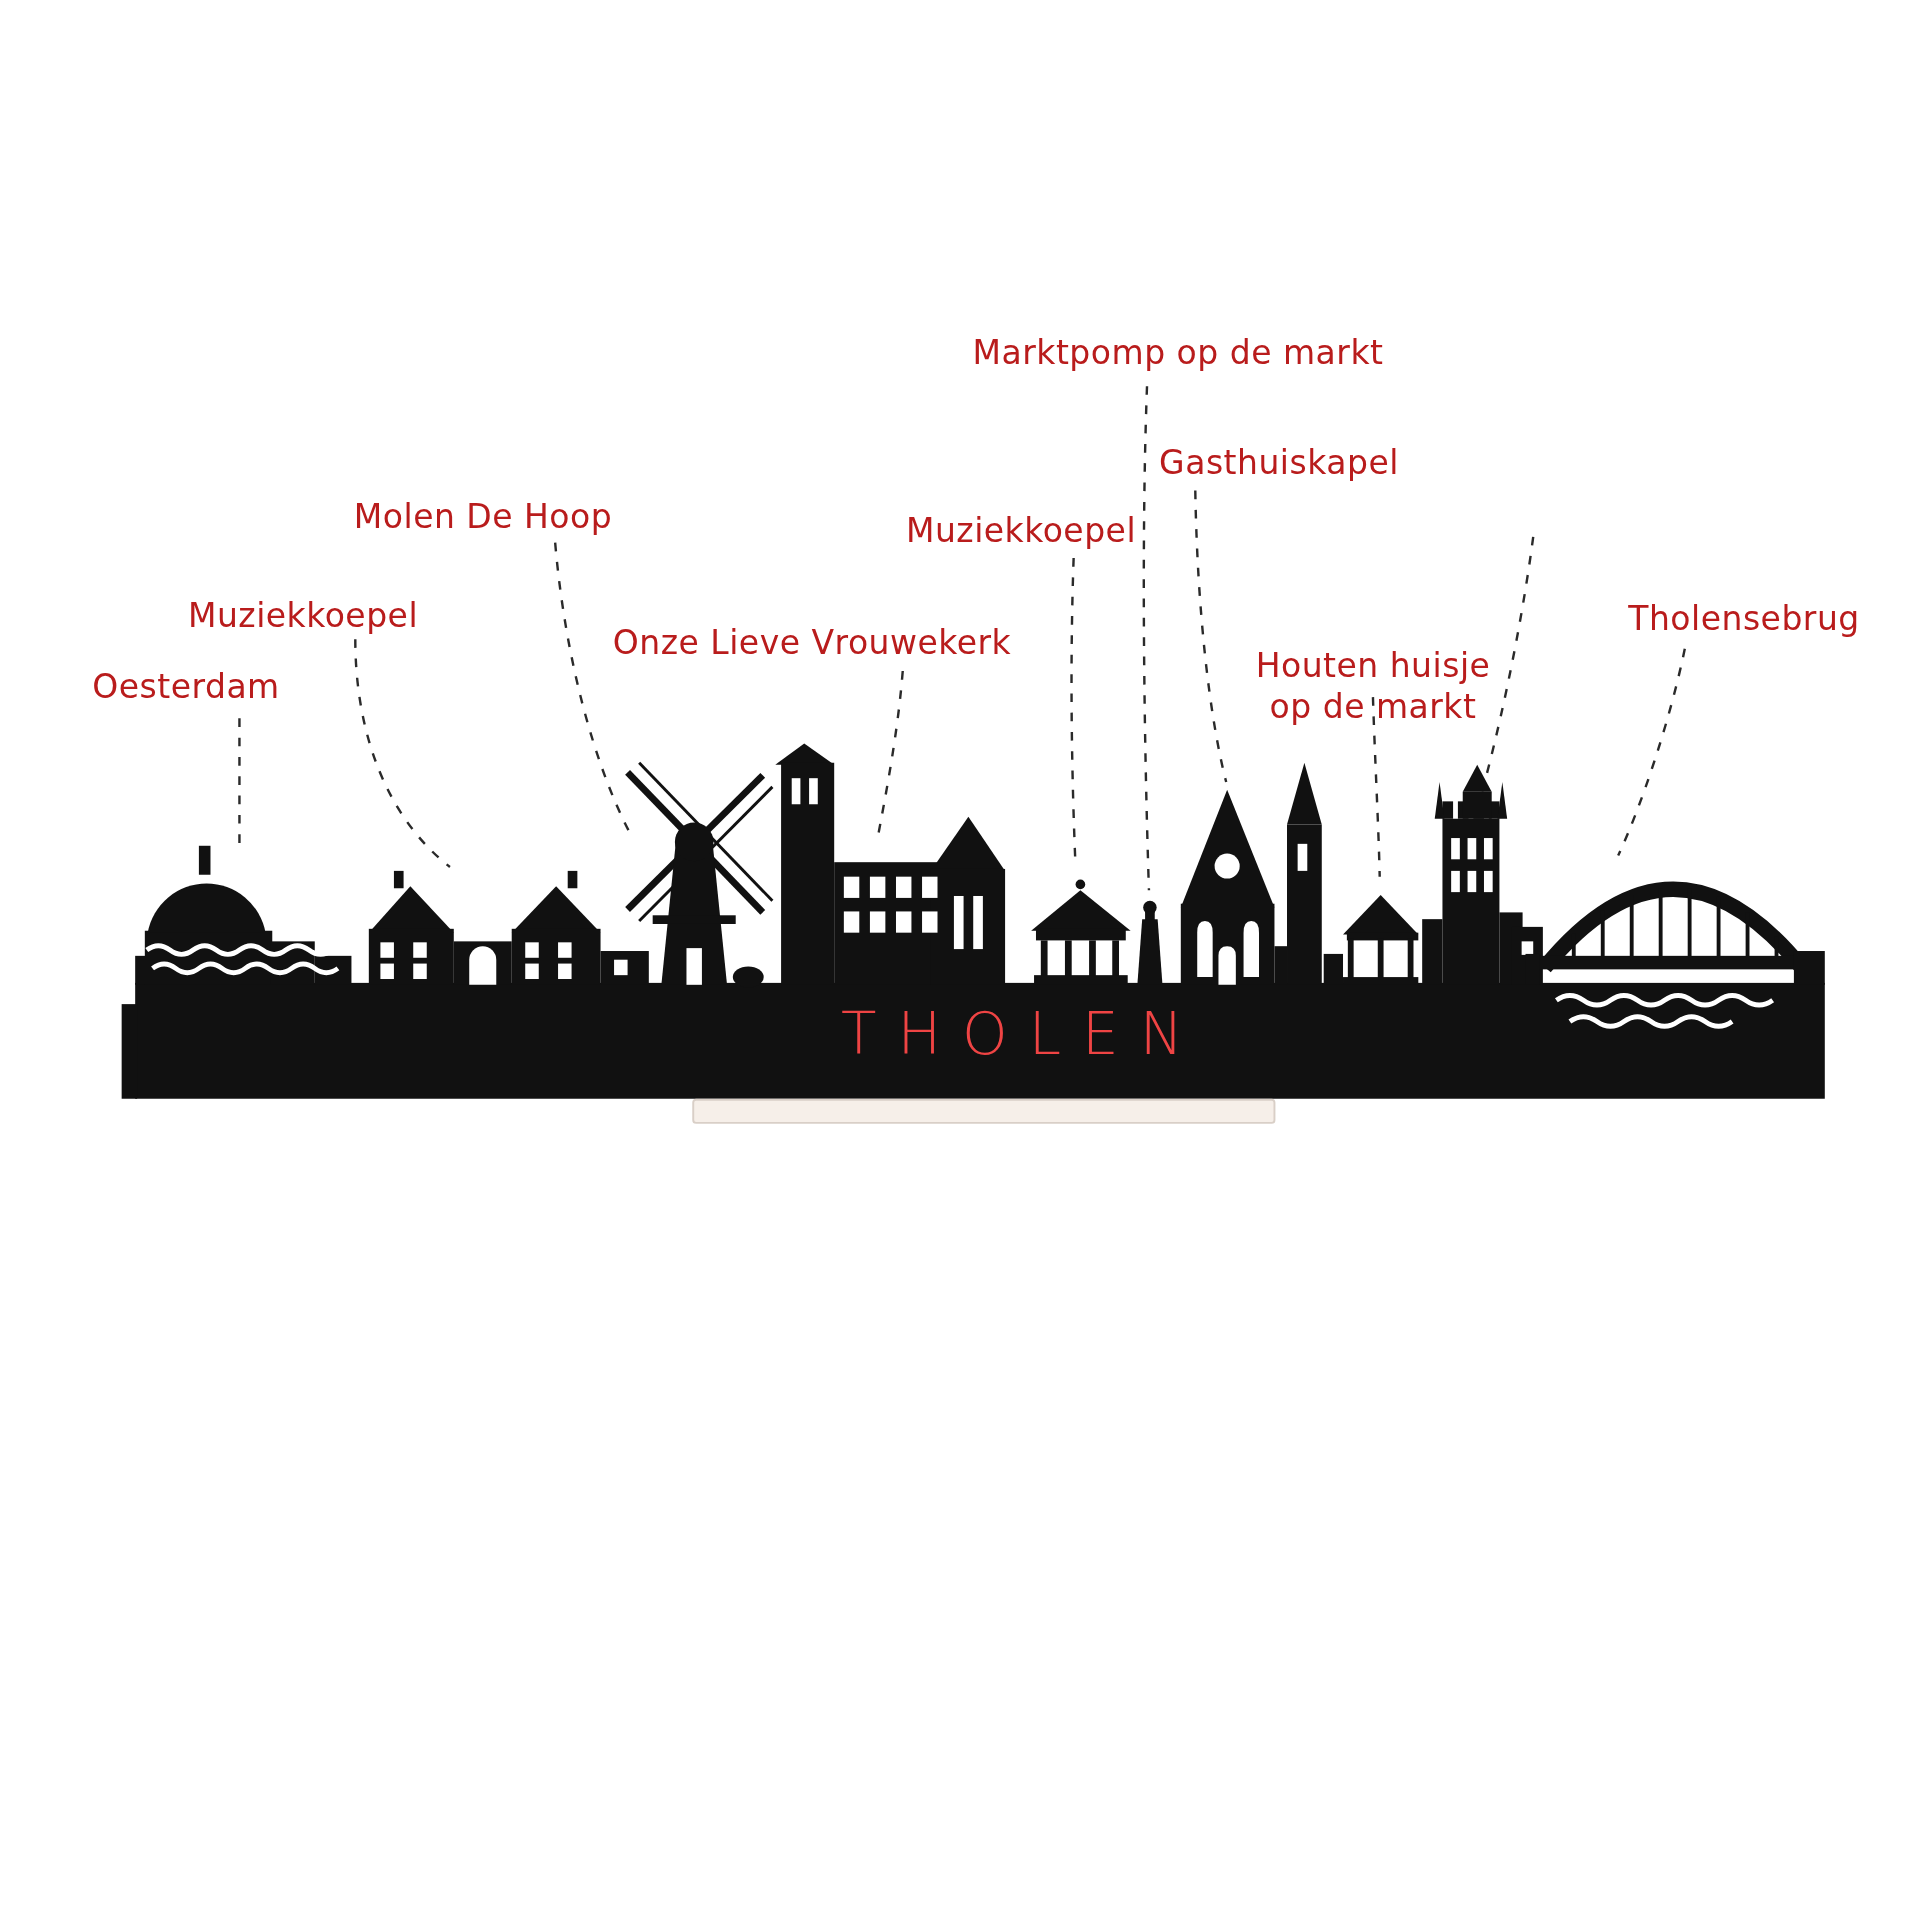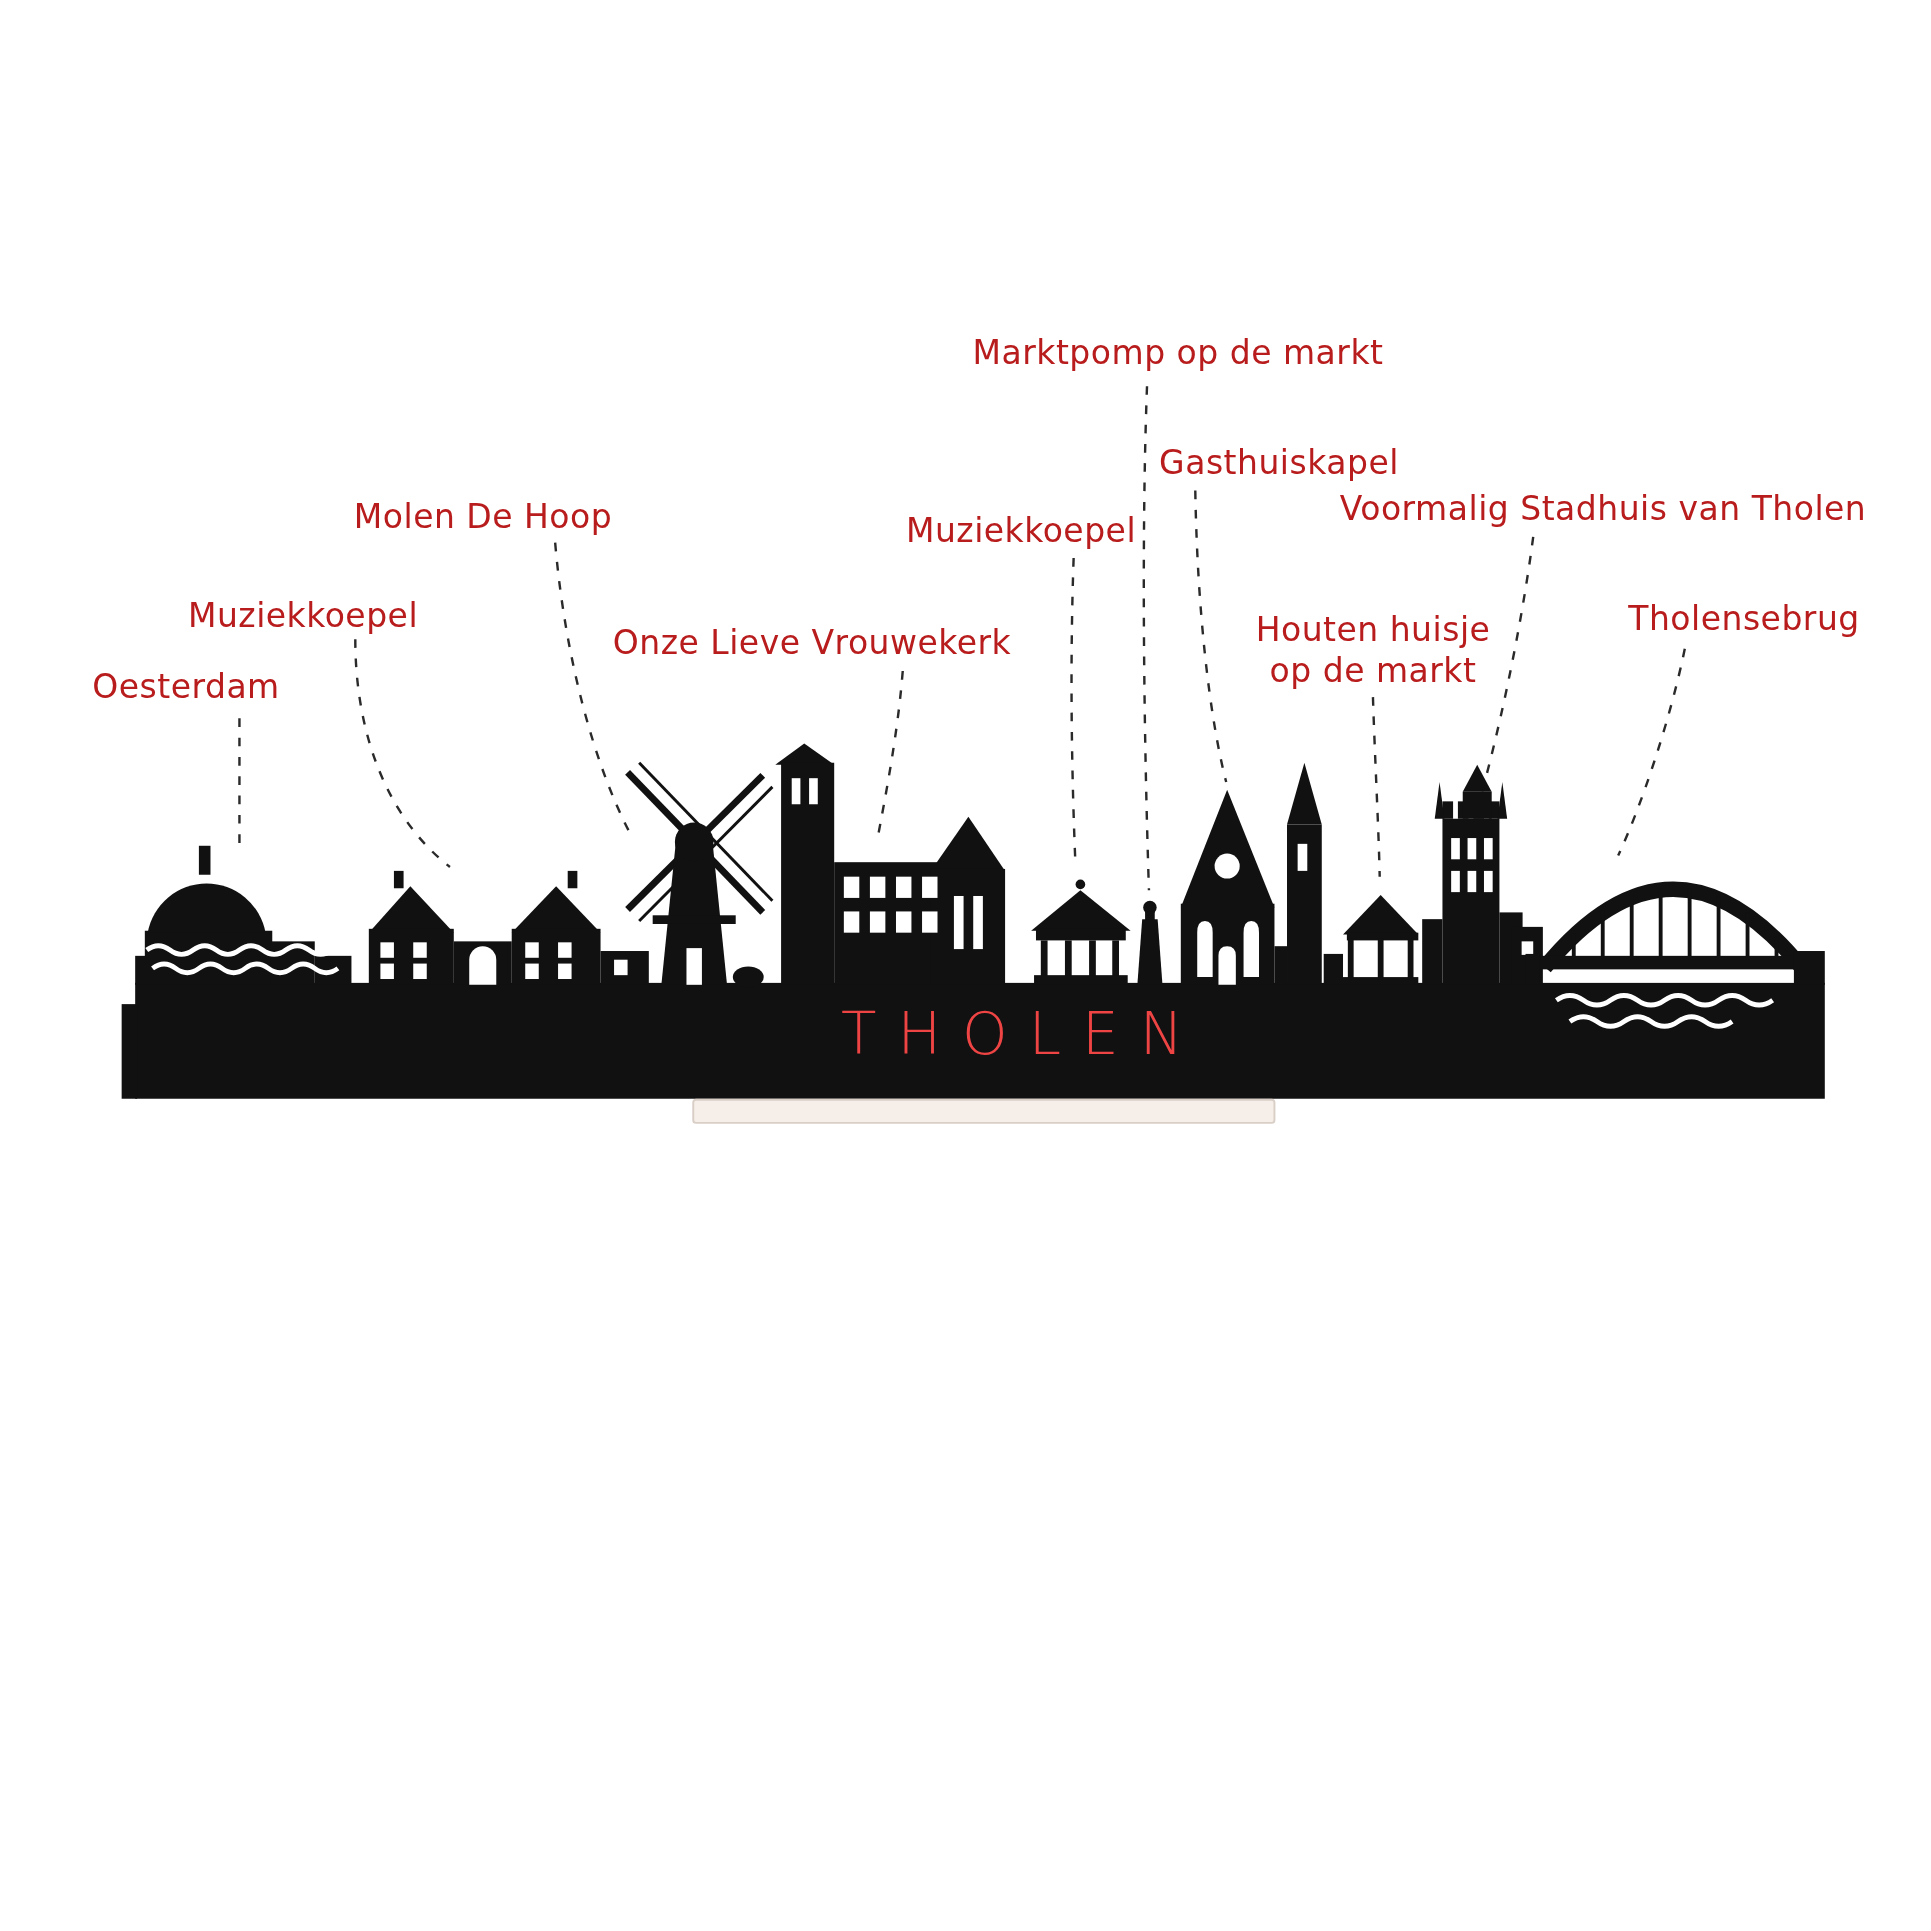--- a/index.html
+++ b/index.html
@@ -223,25 +223,24 @@
   <div class="label" style="left:483px; top:497px;">Molen De Hoop</div>
 
   <div class="label" style="left:812px; top:623px;">Onze Lieve Vrouwekerk</div>
 
   <div class="label" style="left:1021px; top:511px;">Muziekkoepel</div>
 
   <div class="label" style="left:1178px; top:333px;">Marktpomp op de markt</div>
 
   <div class="label" style="left:1279px; top:443px;">Gasthuiskapel</div>
 
-  <div class="label multiline" style="left:1373px; top:610px;">
+  <div class="label multiline" style="left:1373px; top:646px;">
     <div>Houten huisje</div>
     <div>op de markt</div>
   </div>
 
-  <div class="label" style="left:1603px; top:489px;">Voormalig Stadhuis van Tholen</div>
 
   <div class="label" style="left:1744px; top:599px;">Tholensebrug</div>
 
   <div class="skyline-title" style="left:1012px; top:1000px;">THOLEN</div>
 
 </div>
 
 
 </body></html>

